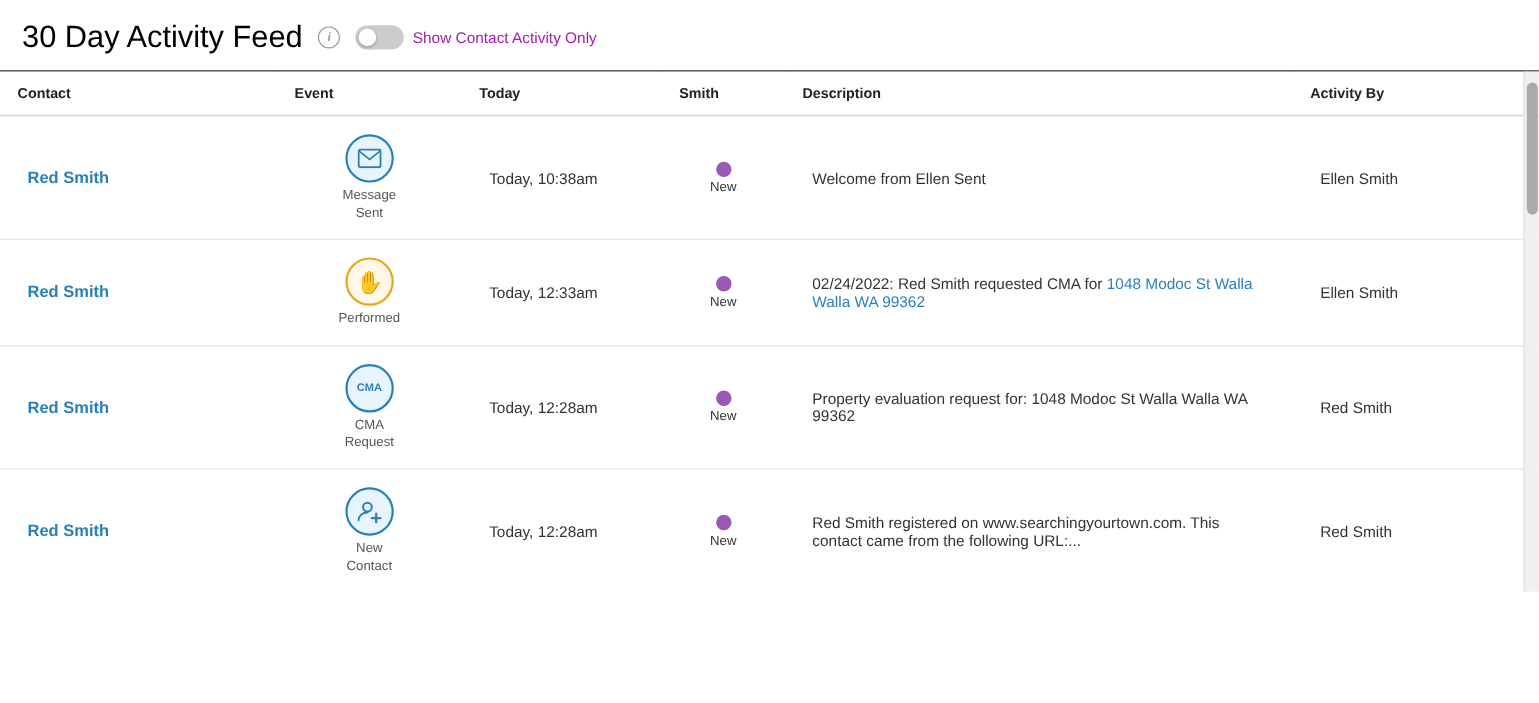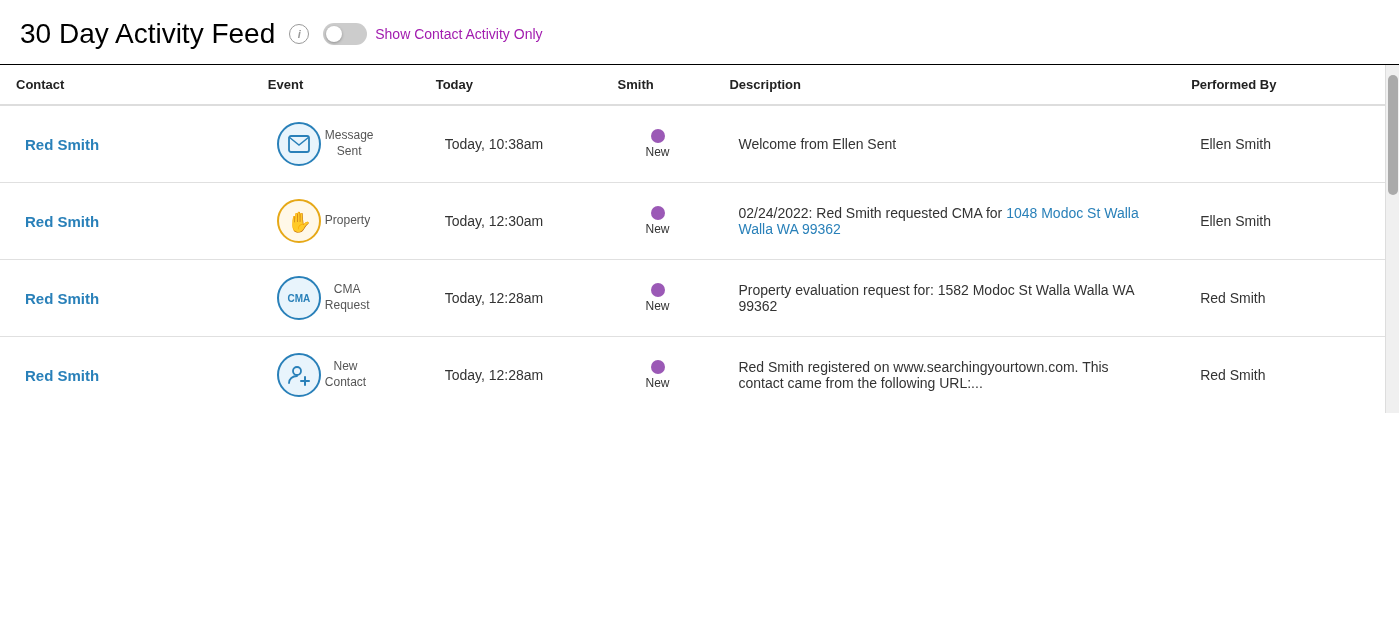--- a/index.html
+++ b/index.html
@@ -110,21 +110,21 @@
     .contact-link {
       color: #2980b9;
       font-weight: 700;
       font-size: 15px;
       cursor: pointer;
       text-decoration: none;
     }
 
     .event-cell {
       display: flex;
-      flex-direction: row;
+      flex-direction: column;
       align-items: center;
       gap: 4px;
       text-align: center;
     }
 
     .event-icon {
       width: 44px;
       height: 44px;
       border-radius: 50%;
       display: flex;
@@ -246,21 +246,21 @@
         <col class="col-desc">
         <col class="col-perf">
       </colgroup>
       <thead>
         <tr>
           <th>Contact</th>
           <th>Event</th>
           <th>Today</th>
           <th>Smith</th>
           <th>Description</th>
-          <th>Performed By</th>
+          <th>Activity By</th>
         </tr>
       </thead>
       <tbody id="table-body">
       <tr>
             <td><a class="contact-link">Red Smith</a></td>
             <td>
               <div class="event-cell">
                 <div class="event-icon message">
                   <svg width="22" height="18" viewBox="0 0 22 18" fill="none" xmlns="http://www.w3.org/2000/svg">
                     <rect x="1" y="1" width="20" height="16" rx="2" stroke="#2980b9" stroke-width="1.8" fill="#e8f4fc"></rect>
@@ -282,24 +282,24 @@
           </tr>
           <tr>
             <td><a class="contact-link">Red Smith</a></td>
             <td>
               <div class="event-cell">
                 <div class="event-icon handraise">
                   <svg width="24" height="24" viewBox="0 0 24 24" fill="none" xmlns="http://www.w3.org/2000/svg">
                     <text y="20" font-size="20" fill="#e6a817">✋</text>
                   </svg>
                 </div>
-                <div class="event-label">Property</div>
-              </div>
-            </td>
-            <td>Today, 12:30am</td>
+                <div class="event-label">Performed</div>
+              </div>
+            </td>
+            <td>Today, 12:33am</td>
             <td>
               <div class="status-cell">
                 <div class="status-dot"></div>
                 <div class="status-text">New</div>
               </div>
             </td>
             <td>02/24/2022: Red Smith requested CMA for <a class="description-link" href="#">1048 Modoc St Walla Walla WA 99362</a></td>
             <td>Ellen Smith</td>
           </tr>
           <tr>
@@ -312,21 +312,21 @@
                 <div class="event-label">CMA<br>Request</div>
               </div>
             </td>
             <td>Today, 12:28am</td>
             <td>
               <div class="status-cell">
                 <div class="status-dot"></div>
                 <div class="status-text">New</div>
               </div>
             </td>
-            <td>Property evaluation request for: 1582 Modoc St Walla Walla WA 99362</td>
+            <td>Property evaluation request for: 1048 Modoc St Walla Walla WA 99362</td>
             <td>Red Smith</td>
           </tr>
           <tr>
             <td><a class="contact-link">Red Smith</a></td>
             <td>
               <div class="event-cell">
                 <div class="event-icon new-contact">
                   <svg width="22" height="22" viewBox="0 0 22 22" fill="none" xmlns="http://www.w3.org/2000/svg">
                     <circle cx="9" cy="7" r="4" stroke="#2980b9" stroke-width="1.8" fill="#e8f4fc"></circle>
                     <path d="M1 19c0-4 3.5-7 8-7" stroke="#2980b9" stroke-width="1.8" stroke-linecap="round" fill="none"></path>

